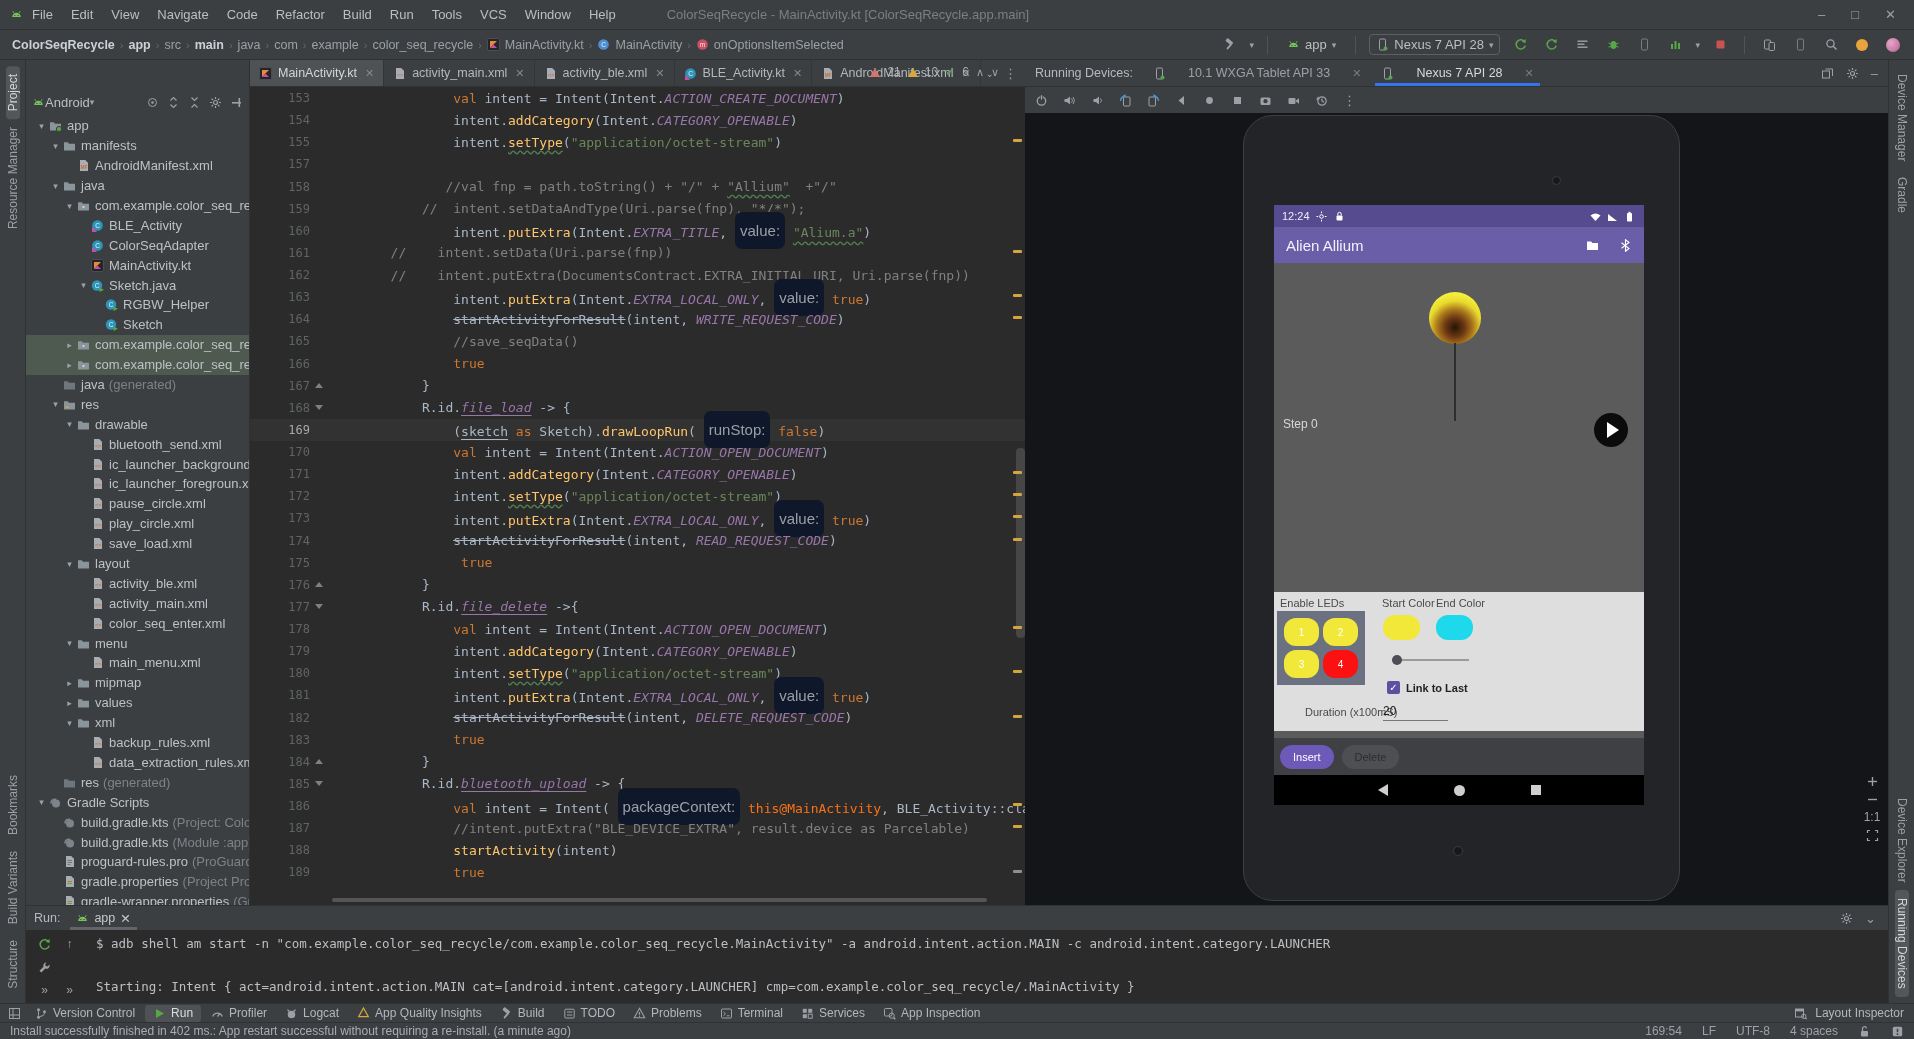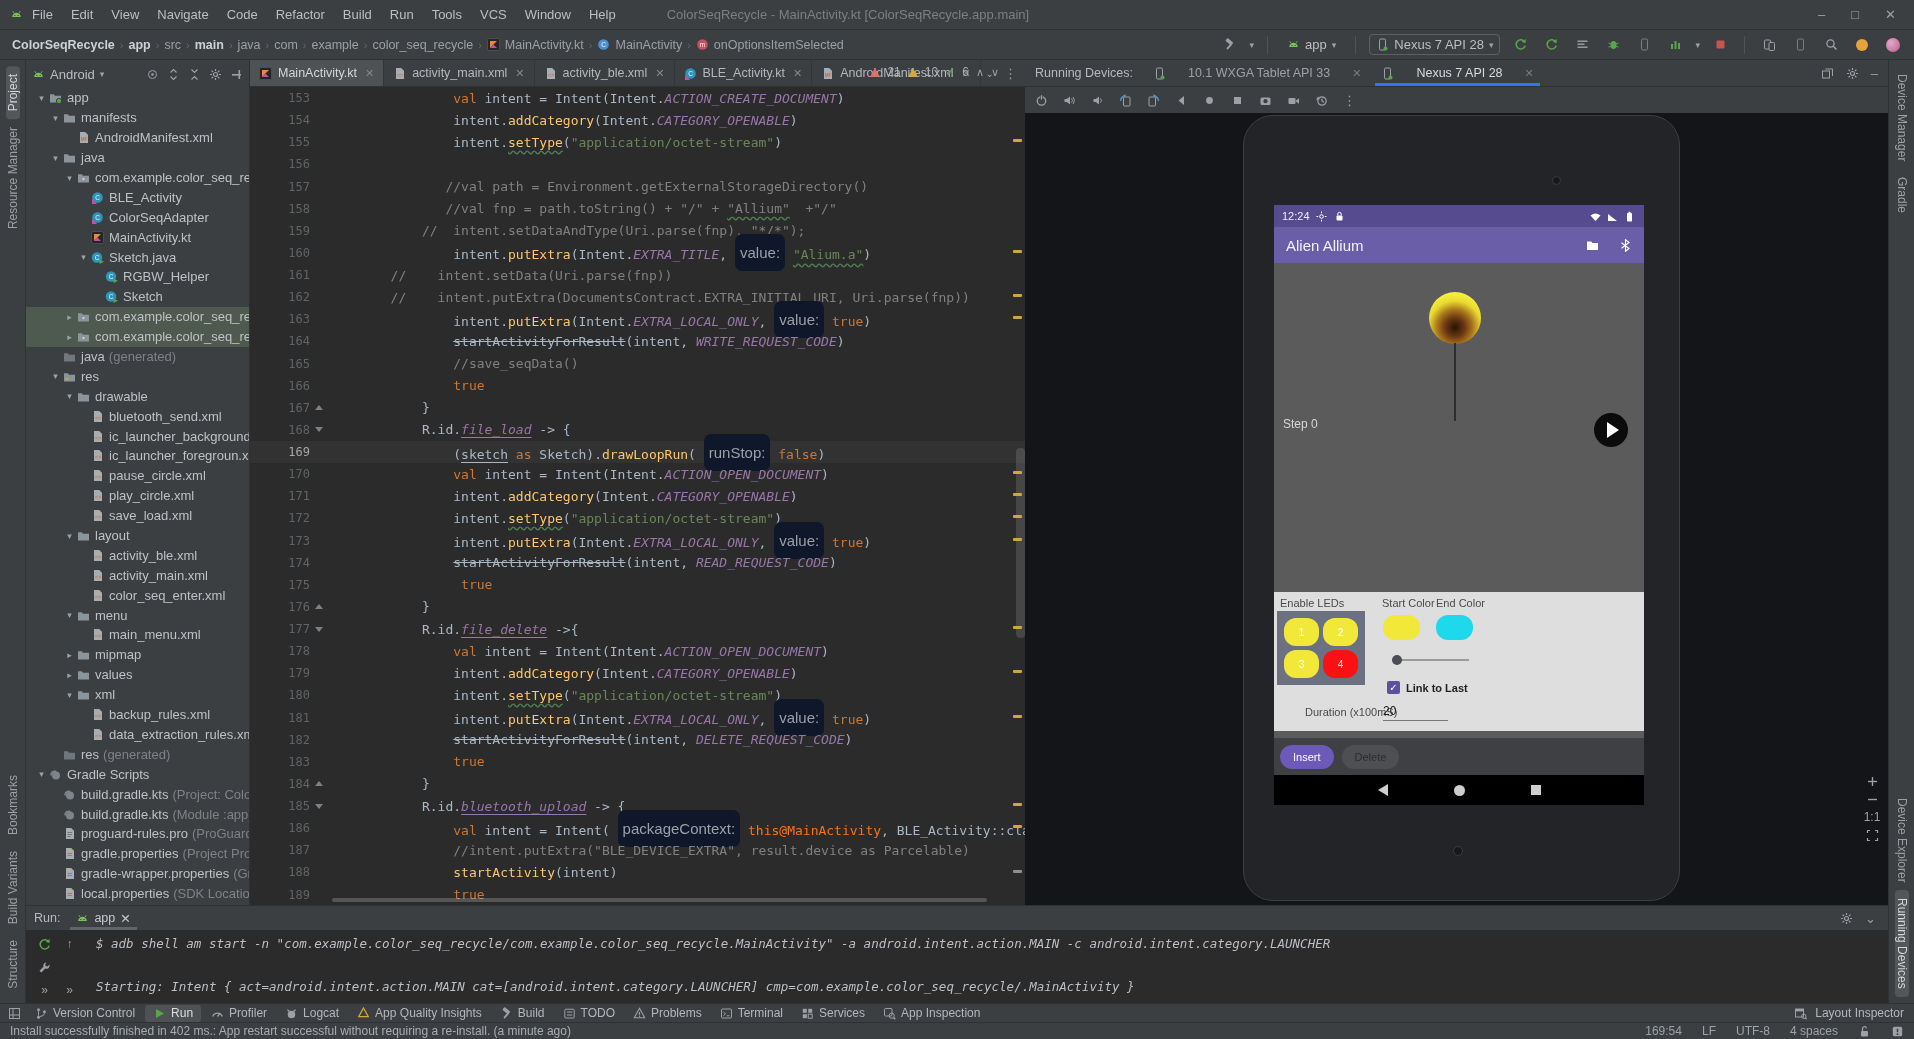--- a/index.html
+++ b/index.html
@@ -35,21 +35,21 @@
   #strip-right{right:0;border-left:1px solid #2f3133;}
   .vlabel{color:#9da0a6;font-size:12px;padding:8px 0;cursor:default;}
   #strip-left .vlabel{writing-mode:vertical-lr;transform:rotate(180deg);}
   #strip-right .vlabel{writing-mode:vertical-rl;}
   .vlabel.active{background:#53575a;border-radius:4px;color:#d3d6da;}
   .strip .spacer{flex:1;}
 
   
   #project{position:absolute;left:26px;top:60px;width:224px;height:845px;background:#3c3f41;
            border-right:1px solid #2f3133;overflow:hidden;box-sizing:border-box;}
-  #project-header{height:28px;display:flex;align-items:center;padding:0 6px;gap:5px;}
+  #project-header{height:28px;display:flex;align-items:center;padding:0 6px;margin-top:28px;}
   #project-header .ph-label{color:#bbbec2;}
   #project-header .ph-icons{margin-left:auto;display:flex;gap:8px;align-items:center;}
   .tree-row{height:19.9px;display:flex;align-items:center;white-space:nowrap;overflow:hidden;
             font-size:13px;color:#bdc1c5;cursor:default;}
   .tree-row.sel{background:#4e5a50;}
   .tree-arrow{width:15px;flex:none;text-align:center;color:#9da0a6;font-size:9px;}
   .tree-ic{margin-right:5px;}
   .tree-suffix{color:#7e8287;margin-left:4px;}
 
   
@@ -160,21 +160,21 @@
   #run-header .rlabel{color:#b6bac0;font-size:12.5px;}
   #run-tab{display:flex;align-items:center;gap:5px;position:relative;padding:0 6px;height:100%;font-size:12.5px;color:#c4c8cc;}
   #run-tab::after{content:"";position:absolute;left:0;right:0;bottom:0;height:3px;background:#616569;}
   #run-header .rh-right{margin-left:auto;display:flex;gap:12px;padding-right:12px;align-items:center;}
   #run-body{position:relative;height:74px;}
   #run-toolbar{position:absolute;left:0;top:0;width:62px;height:74px;display:grid;
                grid-template-columns:1fr 1fr;align-content:space-between;padding:4px 6px;box-sizing:border-box;}
   #run-toolbar .rt{display:flex;align-items:center;justify-content:center;height:20px;color:#9da0a6;font-size:12px;}
   #console{position:absolute;left:70px;top:0;right:0;bottom:0;font-family:"DejaVu Sans Mono",monospace;
            font-size:12.5px;color:#bcbfc3;}
-  #console .con-line{position:absolute;left:0;white-space:nowrap;font-style:italic;}
+  #console .con-line{position:absolute;left:0;white-space:nowrap;}
 
   
   #bottombar{position:absolute;left:0;top:1003px;width:100%;height:19px;background:#3c3f41;
              border-top:1px solid #2f3133;display:flex;align-items:center;padding:0 8px;box-sizing:border-box;gap:2px;}
   .bb-item{display:flex;align-items:center;gap:5px;padding:0 8px;height:17px;font-size:12px;color:#b3b7bc;}
   .bb-item.active{background:#4e5254;border-radius:3px;color:#dadde0;}
   #bb-right{margin-left:auto;display:flex;align-items:center;gap:6px;}
   #statusbar{position:absolute;left:0;top:1022px;width:100%;height:17px;background:#3c3f41;
              border-top:1px solid #2f3133;display:flex;align-items:center;padding:0 10px;box-sizing:border-box;
              font-size:12px;color:#a9aeb4;}
@@ -925,22 +925,21 @@
         </span>
       <span id="etabs-right">
         <span style="font-size:10px;">⌄</span>
         <span>⋮</span>
       </span>
     </div>
     <div id="code">
         <div class="cl"><span class="gut"><span class="num">153</span><span class="foldcol"></span></span><span class="ctext"><span class="t-p">                </span><span class="t-k">val</span><span class="t-p"> intent = Intent(Intent.</span><span class="t-f">ACTION_CREATE_DOCUMENT</span><span class="t-p">)</span></span></div>
         <div class="cl"><span class="gut"><span class="num">154</span><span class="foldcol"></span></span><span class="ctext"><span class="t-p">                intent.</span><span class="t-m">addCategory</span><span class="t-p">(Intent.</span><span class="t-f">CATEGORY_OPENABLE</span><span class="t-p">)</span></span></div>
         <div class="cl"><span class="gut"><span class="num">155</span><span class="foldcol"></span></span><span class="ctext"><span class="t-p">                intent.</span><span class="t-m t-w">setType</span><span class="t-p">(</span><span class="t-s">"application/octet-stream"</span><span class="t-p">)</span></span></div>
-        <div class="cl"><span class="gut"><span class="num">156</span><span class="foldcol"></span></span><span class="ctext"></span></div>
-        <div class="cl"><span class="gut"><span class="num">157</span><span class="foldcol"></span></span><span class="ctext"><span class="t-c">               //val path = Environment.getExternalStorageDirectory()</span></span></div>
+        <div class="cl"><span class="gut"><span class="num">157</span><span class="foldcol"></span></span></div>
         <div class="cl"><span class="gut"><span class="num">158</span><span class="foldcol"></span></span><span class="ctext"><span class="t-c">               //val fnp = path.toString() + "/" + </span><span class="t-c t-w">"Allium"</span><span class="t-c">  +"/"</span></span></div>
         <div class="cl"><span class="gut"><span class="num">159</span><span class="foldcol"></span></span><span class="ctext"><span class="t-c">            //  intent.setDataAndType(Uri.parse(fnp), "*/*");</span></span></div>
         <div class="cl"><span class="gut"><span class="num">160</span><span class="foldcol"></span></span><span class="ctext"><span class="t-p">                intent.</span><span class="t-m">putExtra</span><span class="t-p">(Intent.</span><span class="t-f">EXTRA_TITLE</span><span class="t-p">, </span><span class="chip">value:</span><span class="t-p"> </span><span class="t-s t-w">"Alium.a"</span><span class="t-p">)</span></span></div>
         <div class="cl"><span class="gut"><span class="num">161</span><span class="foldcol"></span></span><span class="ctext"><span class="t-c">        //    intent.setData(Uri.parse(fnp))</span></span></div>
         <div class="cl"><span class="gut"><span class="num">162</span><span class="foldcol"></span></span><span class="ctext"><span class="t-c">        //    intent.putExtra(DocumentsContract.EXTRA_INITIAL_URI, Uri.parse(fnp))</span></span></div>
         <div class="cl"><span class="gut"><span class="num">163</span><span class="foldcol"></span></span><span class="ctext"><span class="t-p">                intent.</span><span class="t-m">putExtra</span><span class="t-p">(Intent.</span><span class="t-f">EXTRA_LOCAL_ONLY</span><span class="t-p">, </span><span class="chip">value:</span><span class="t-p"> </span><span class="t-k">true</span><span class="t-p">)</span></span></div>
         <div class="cl"><span class="gut"><span class="num">164</span><span class="foldcol"></span></span><span class="ctext"><span class="t-p">                </span><span class="t-x">startActivityForResult</span><span class="t-p">(intent, </span><span class="t-f">WRITE_REQUEST_CODE</span><span class="t-p">)</span></span></div>
         <div class="cl"><span class="gut"><span class="num">165</span><span class="foldcol"></span></span><span class="ctext"><span class="t-c">                //save_seqData()</span></span></div>
         <div class="cl"><span class="gut"><span class="num">166</span><span class="foldcol"></span></span><span class="ctext"><span class="t-p">                </span><span class="t-k">true</span></span></div>
         <div class="cl"><span class="gut"><span class="num">167</span><span class="foldcol"><span class="fold-end"></span></span></span><span class="ctext"><span class="t-p">            }</span></span></div>

